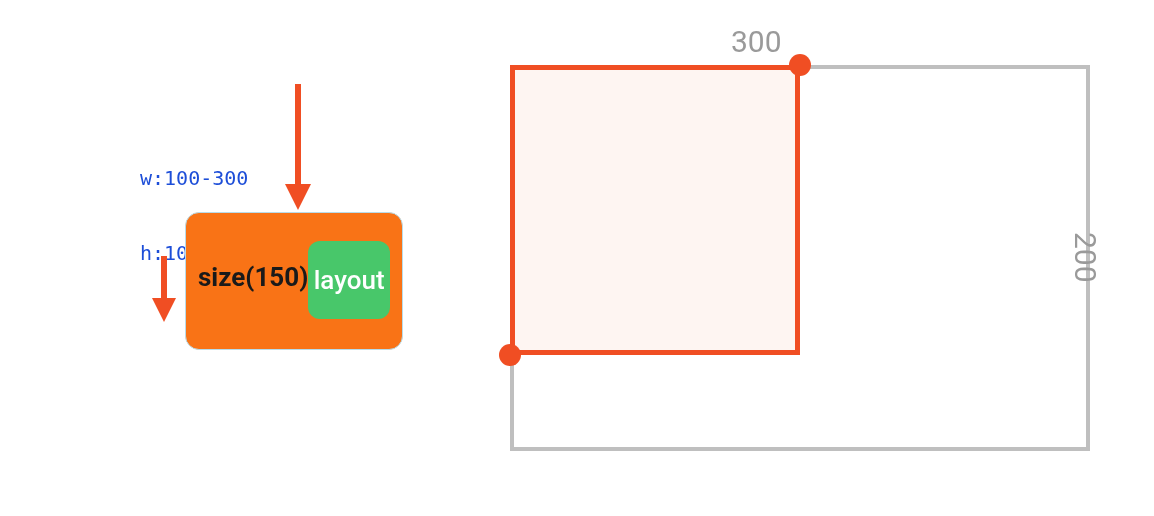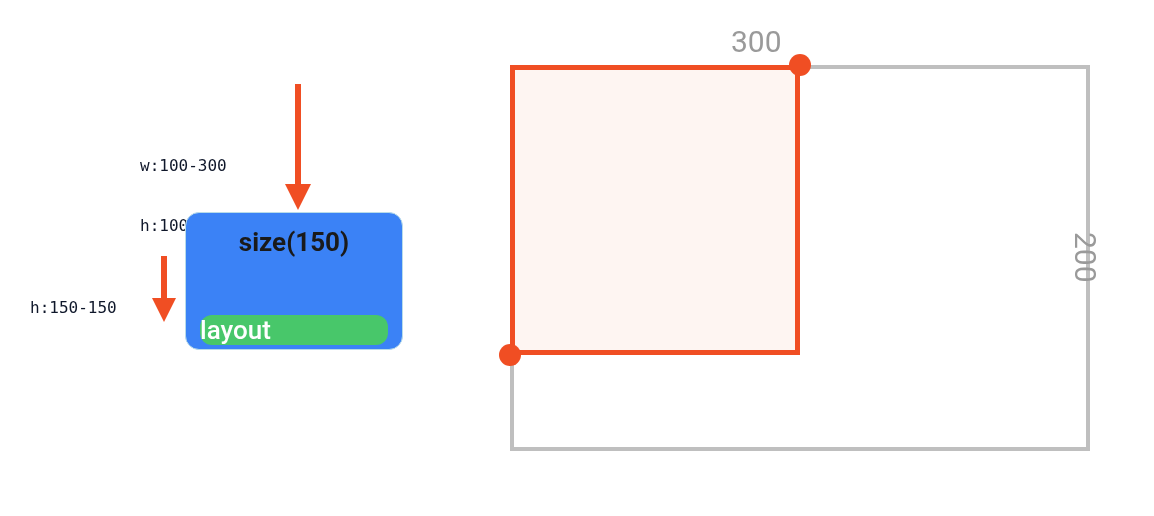--- a/index.html
+++ b/index.html
@@ -10,66 +10,65 @@
     background: #ffffff;
     font-family: -apple-system, BlinkMacSystemFont, "Segoe UI", Roboto, Helvetica, Arial, sans-serif;
     position: relative;
     overflow: hidden;
   }
 
   
 
   .constraint-label {
     position: absolute;
-    color: #0f172a;
+    color: #1d4ed8;
     font-family: ui-monospace, SFMono-Regular, Menlo, Consolas, monospace;
-    font-size: 16px;
+    font-size: 20px;
     line-height: 1.25;
     font-weight: 500;
     text-align: right;
     white-space: pre;
   }
   .constraint-label .row { display: block; }
 
   .arrow-down {
     position: absolute;
   }
   .arrow-down svg { display: block; }
 
   .node-card {
     position: absolute;
     left: 185px;
     top: 212px;
     width: 218px;
     height: 138px;
-    background: #3b82f6;
+    background: #f97316;
     border: 1px solid #b8dce9;
     border-radius: 14px;
     box-sizing: border-box;
     display: flex;
-    flex-direction: column;
+    flex-direction: row;
     align-items: center;
     padding: 10px 12px 12px 12px;
-    gap: 48px;
   }
   .node-title {
     font-size: 26px;
     font-weight: 700;
     color: #1a1a1a;
     margin-top: 4px;
     margin-bottom: 10px;
   }
   .layout-chip {
     width: 188px;
-    height: 48px;
+    height: 78px;
     background: #48c76a;
     border-radius: 12px;
     display: flex;
     align-items: center;
-    justify-content: flex-start;
+    justify-content: center;
     color: #ffffff;
     font-size: 26px;
     font-weight: 500;
   }
 
   
 
   .outer-box {
     position: absolute;
     left: 510px;
@@ -124,21 +123,20 @@
 </div>
 
 <div class="node-card">
   <div class="node-title">size(150)</div>
   <div class="layout-chip">
     <span>layout</span>
   </div>
 </div>
 
 <div class="constraint-label" style="left:30px; top:258px;">
-  <span class="row">h:150-150</span>
 </div>
 
 <div class="arrow-down" style="left:151px; top:256px;">
   <svg width="26" height="66" viewBox="0 0 26 66">
     <line x1="13" y1="0" x2="13" y2="46" stroke="#f04e23" stroke-width="6"></line>
     <polygon points="13,66 1,42 25,42" fill="#f04e23"></polygon>
   </svg>
 </div>
 
 <div class="outer-box"></div>

